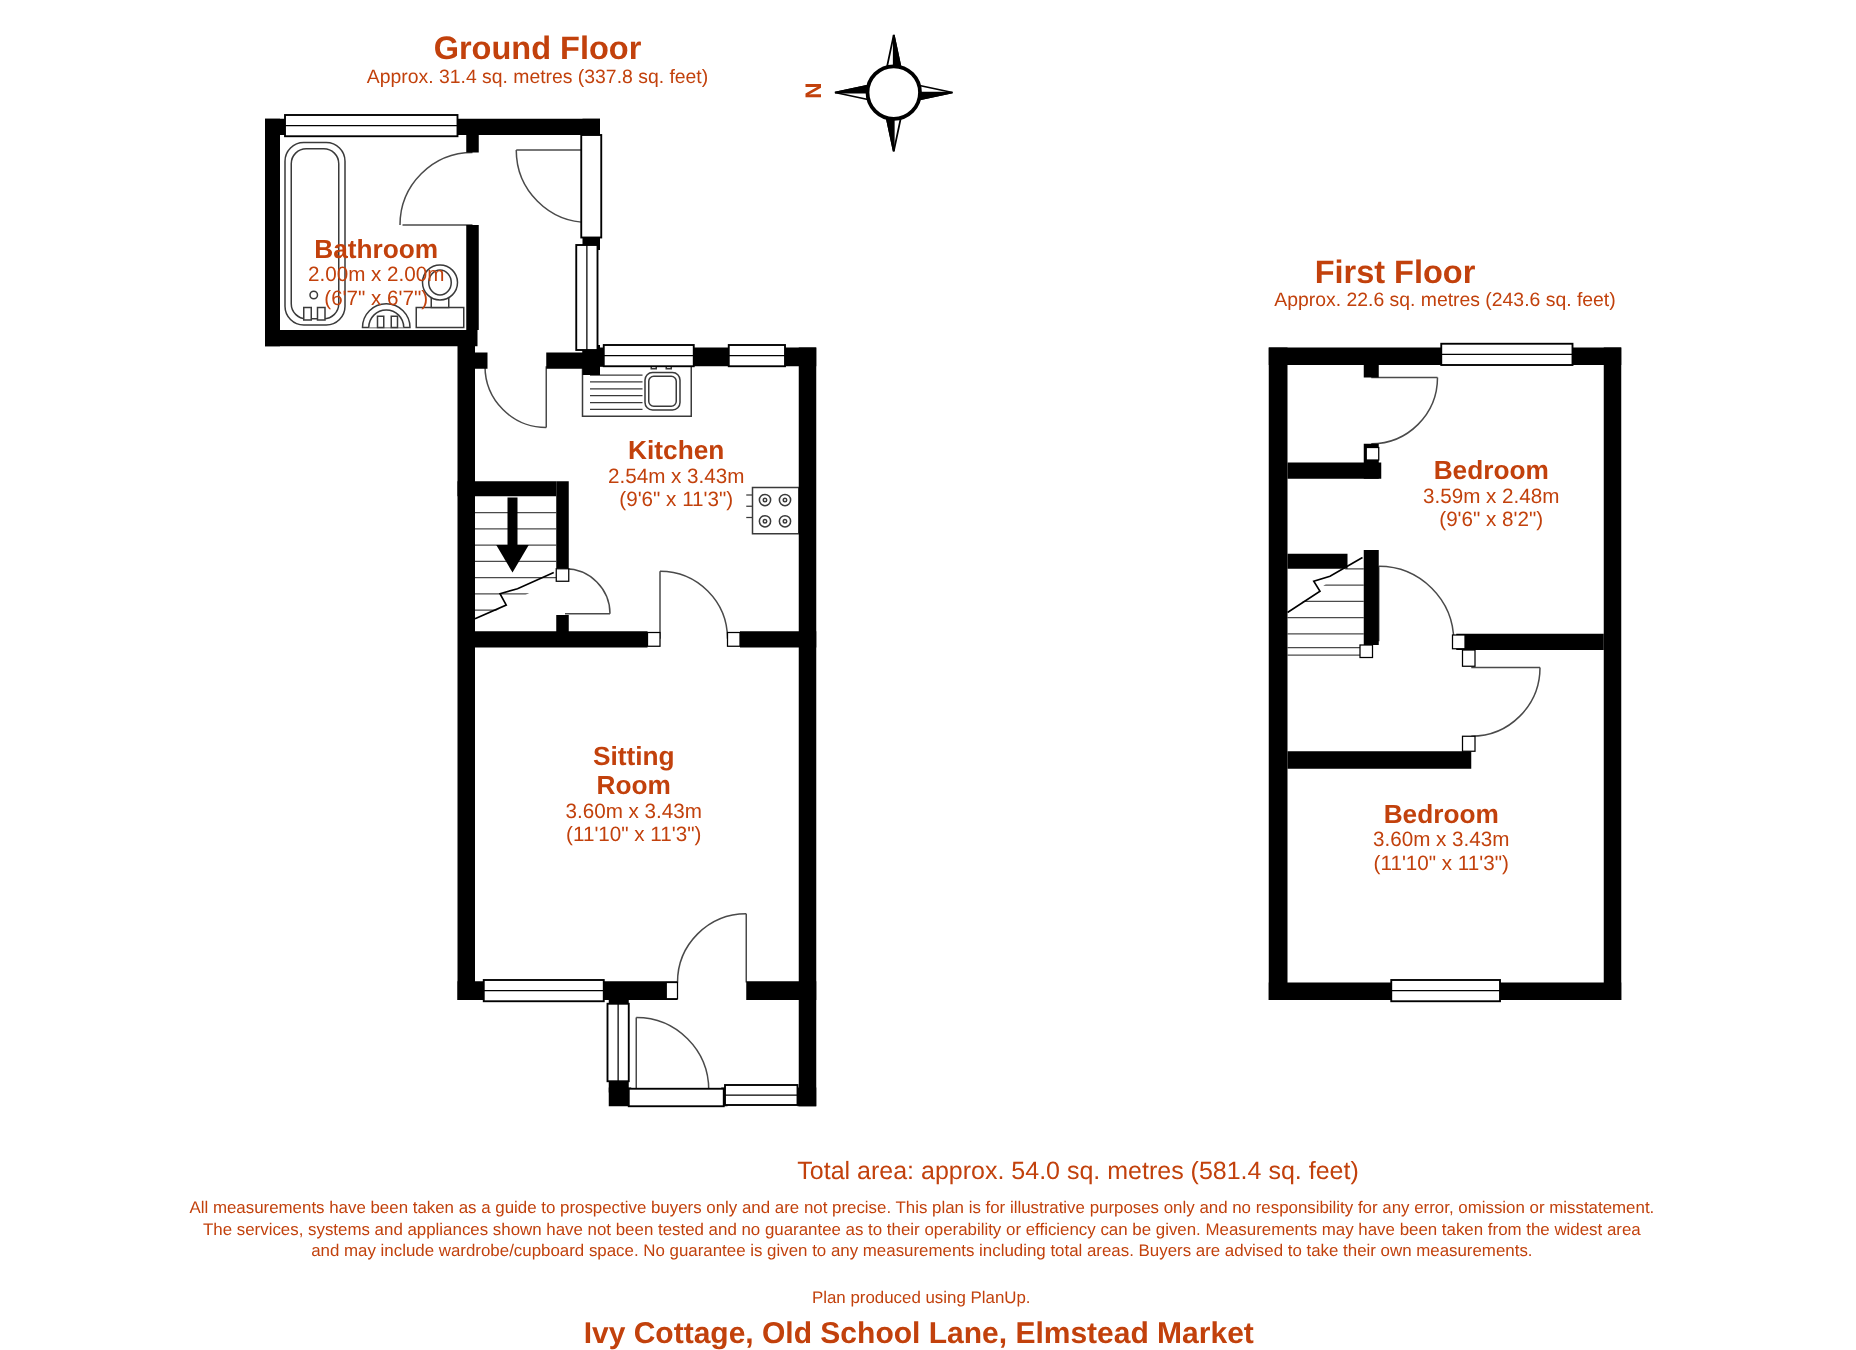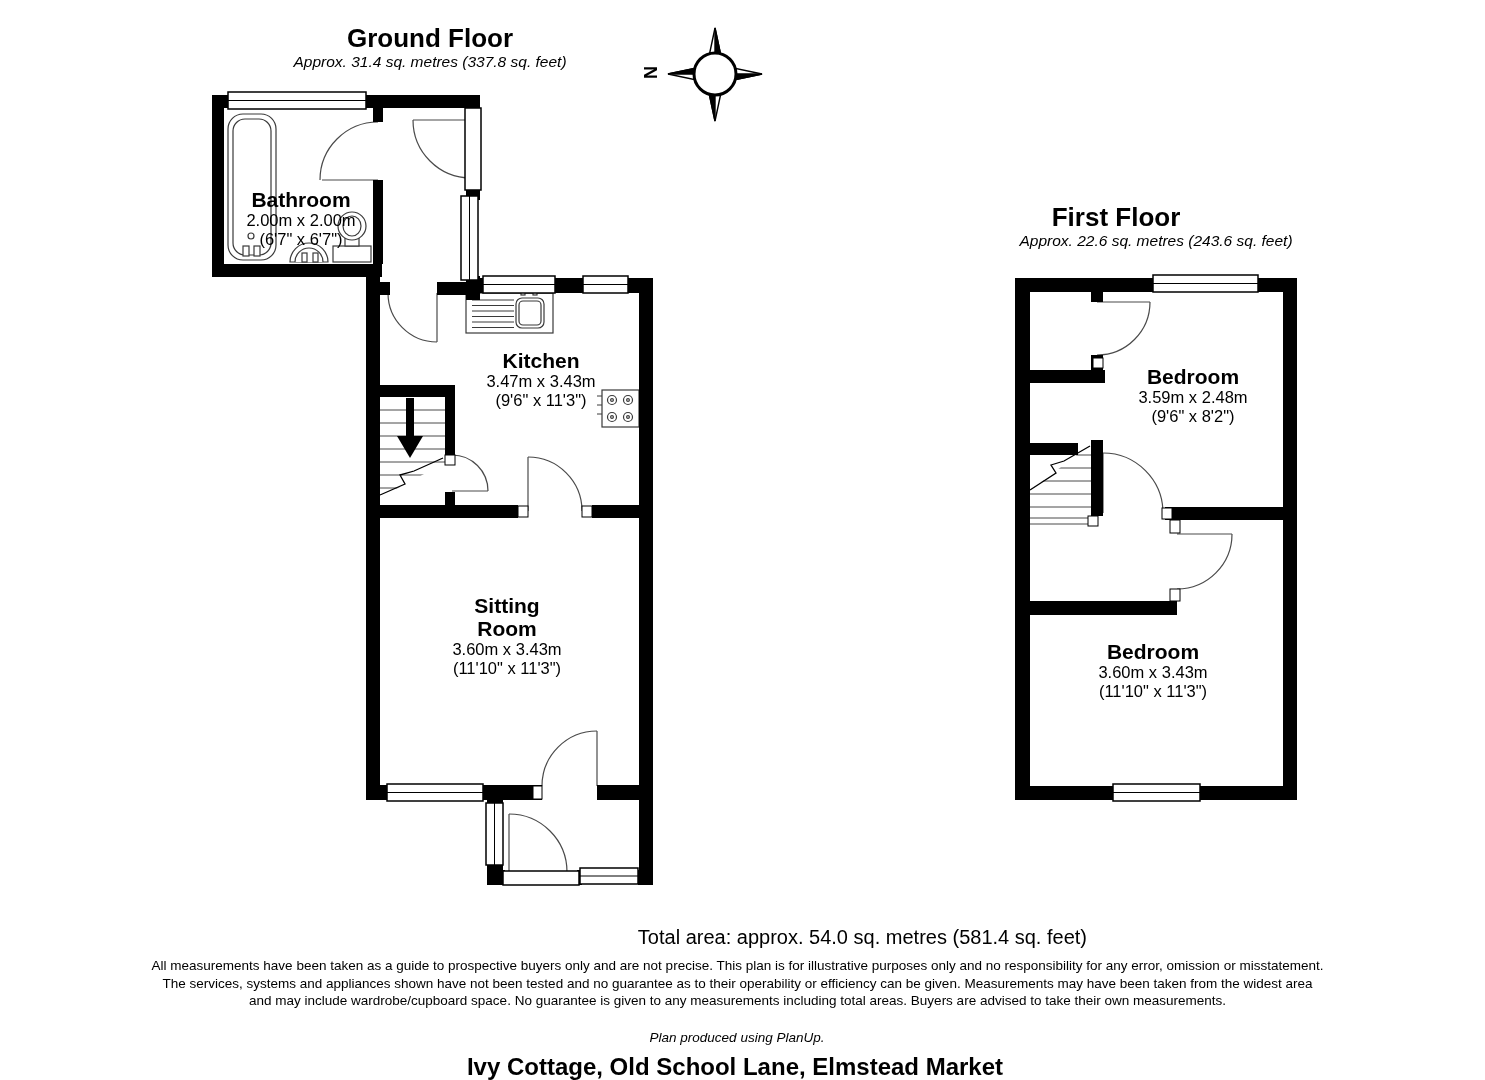--- a/index.html
+++ b/index.html
@@ -1,27 +1,27 @@
 <!DOCTYPE html>
 <html><head>
 <meta charset="utf-8">
 <style>
   html,body{margin:0;padding:0;background:#fff;}
   #page{position:relative;width:1485px;height:1080px;background:#fff;overflow:hidden;
-        font-family:"Liberation Sans", sans-serif;color:#000000;}
+        font-family:"Liberation Sans", sans-serif;color:#c2410c;}
   #plan-svg{position:absolute;left:0;top:0;}
   .lbl{position:absolute;text-align:center;}
   .floor-title{font-size:26px;font-weight:bold;}
-  .floor-sub{font-size:15.5px;font-style:italic;}
+  .floor-sub{font-size:15.5px;}
   .room-label .name{font-size:21px;font-weight:bold;line-height:23px;}
   .room-label .dims{font-size:16.5px;line-height:19px;}
   .room-label .name.wrap{max-width:92px;margin:0 auto;}
   .total-area{font-size:20px;text-align:right;}
   .disclaimer{font-size:13.5px;line-height:17.6px;}
-  .credit{font-size:13.5px;font-style:italic;}
+  .credit{font-size:13.5px;}
   .address{font-size:24px;font-weight:bold;}
   .north-n{font-size:18px;font-weight:bold;transform:rotate(-90deg);}
 </style>
 </head>
 <body>
 
 <div id="page">
 
 <svg id="plan-svg" width="1485" height="1080" viewBox="0 0 1485 1080">
 
@@ -276,21 +276,21 @@
 <div class="lbl north-n" style="left:639px;top:62px;width:24px;">N</div>
 
 <div class="lbl room-label" style="left:211px;top:152px;width:180px;margin-top:36px;">
   <div class="name">Bathroom</div>
   <div class="dims">2.00m x 2.00m</div>
   <div class="dims">(6'7" x 6'7")</div>
 </div>
 
 <div class="lbl room-label" style="left:451px;top:349px;width:180px;">
   <div class="name">Kitchen</div>
-  <div class="dims">3.47m x 3.43m</div>
+  <div class="dims">2.54m x 3.43m</div>
   <div class="dims">(9'6" x 11'3")</div>
 </div>
 
 <div class="lbl room-label" style="left:417px;top:594px;width:180px;">
   <div class="name wrap">Sitting Room</div>
   <div class="dims">3.60m x 3.43m</div>
   <div class="dims">(11'10" x 11'3")</div>
 </div>
 
 <div class="lbl floor-title" style="left:916px;top:202px;width:400px;">First Floor</div>

